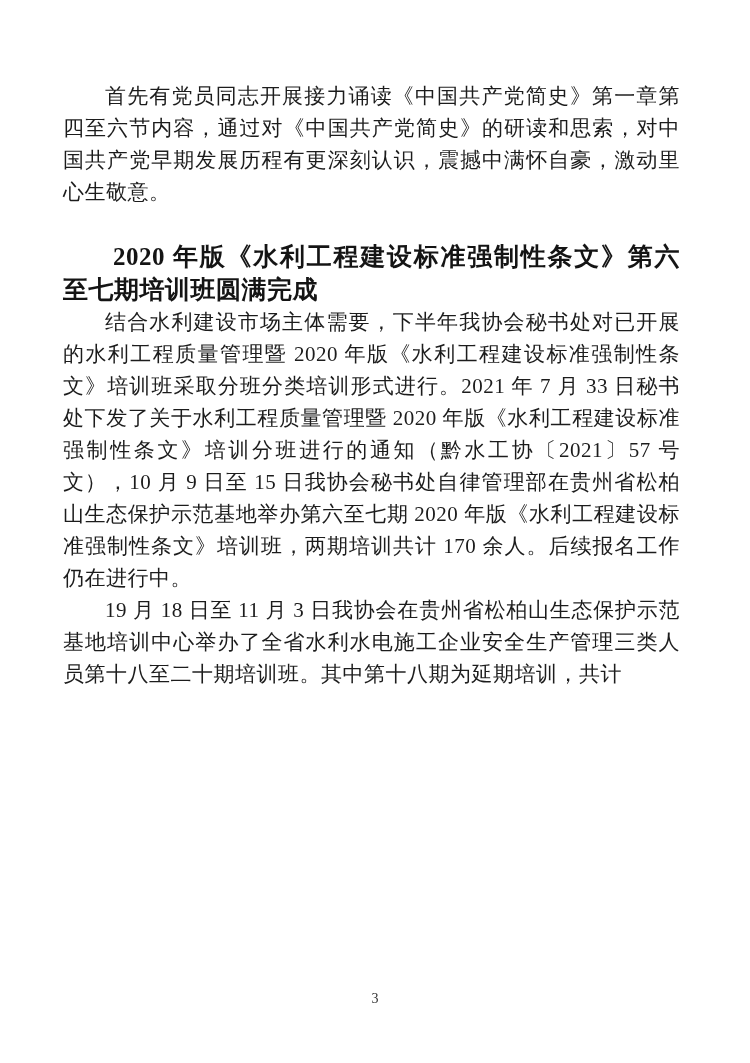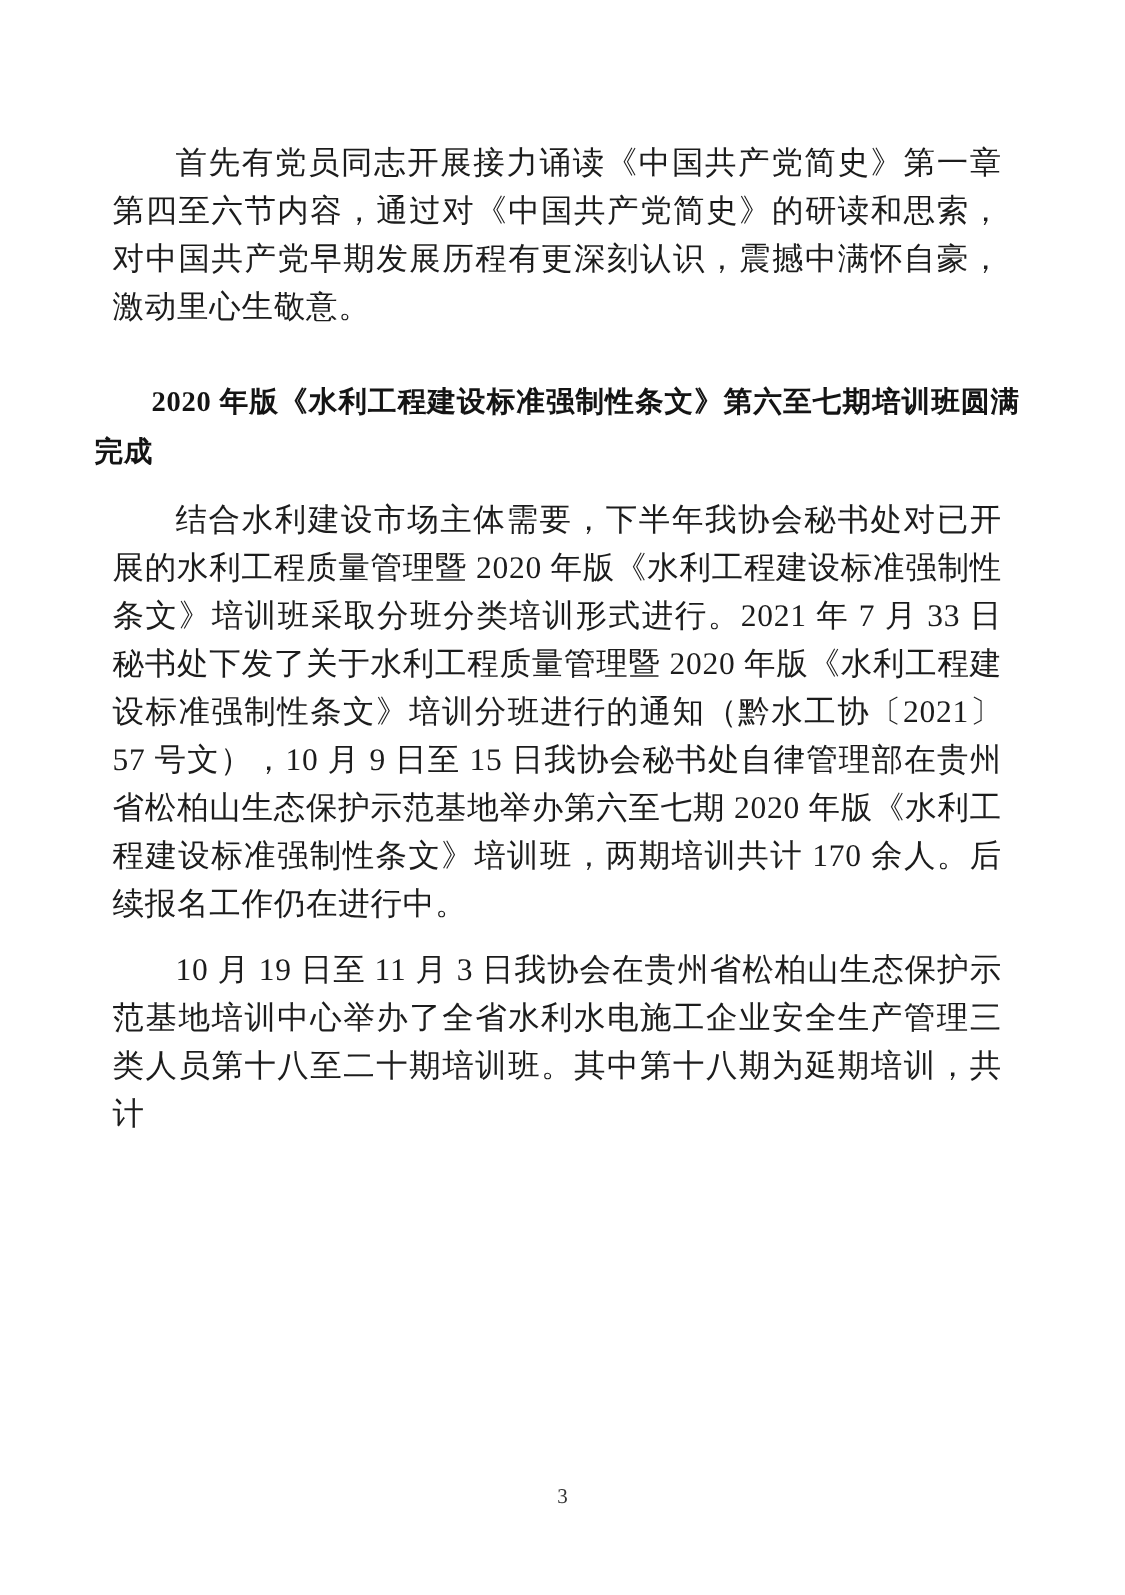--- a/index.html
+++ b/index.html
@@ -20,28 +20,28 @@
     left: 63px;
     right: 70px;
     top: 80px;
     color: #1c1c1c;
     font-size: 21px;
     line-height: 32px;
     text-align: justify;
     text-justify: inter-ideograph;
   }
   .doc p.para {
-    margin: 12px;
+    margin: 0;
     text-indent: 2em;
     letter-spacing: 0.5px;
   }
   .doc .section-heading {
     margin: 32px 0 0 0;
     text-indent: 2em;
-    font-size: 19px;
+    font-size: 25px;
     font-weight: bold;
     line-height: 33px;
     letter-spacing: 0.5px;
     color: #141414;
   }
   .page-number {
     position: absolute;
     left: 0;
     right: 0;
     bottom: 56px;
@@ -59,19 +59,19 @@
   <div class="doc">
 
     <p class="para">首先有党员同志开展接力诵读《中国共产党简史》第一章第四至六节内容，通过对《中国共产党简史》的研读和思索，对中国共产党早期发展历程有更深刻认识，震撼中满怀自豪，激动里心生敬意。</p>
 
 
     <p class="section-heading">2020 年版《水利工程建设标准强制性条文》第六至七期培训班圆满完成</p>
 
     <p class="para">结合水利建设市场主体需要，下半年我协会秘书处对已开展的水利工程质量管理暨 2020 年版《水利工程建设标准强制性条文》培训班采取分班分类培训形式进行。2021 年 7 月 33 日秘书处下发了关于水利工程质量管理暨 2020 年版《水利工程建设标准强制性条文》培训分班进行的通知（黔水工协〔2021〕57 号文），10 月 9 日至 15 日我协会秘书处自律管理部在贵州省松柏山生态保护示范基地举办第六至七期 2020 年版《水利工程建设标准强制性条文》培训班，两期培训共计 170 余人。后续报名工作仍在进行中。</p>
 
 
-    <p class="para">10 月 19 日至 11 月 3 日我协会在贵州省松柏山生态保护示范基地培训中心举办了全省水利水电施工企业安全生产管理三类人员第十八至二十期培训班。其中第十八期为延期培训，共计</p>
+    <p class="para">19 月 18 日至 11 月 3 日我协会在贵州省松柏山生态保护示范基地培训中心举办了全省水利水电施工企业安全生产管理三类人员第十八至二十期培训班。其中第十八期为延期培训，共计</p>
 
   </div>
 
   <div class="page-number">3</div>
 
 </div>
 
 </body></html>

